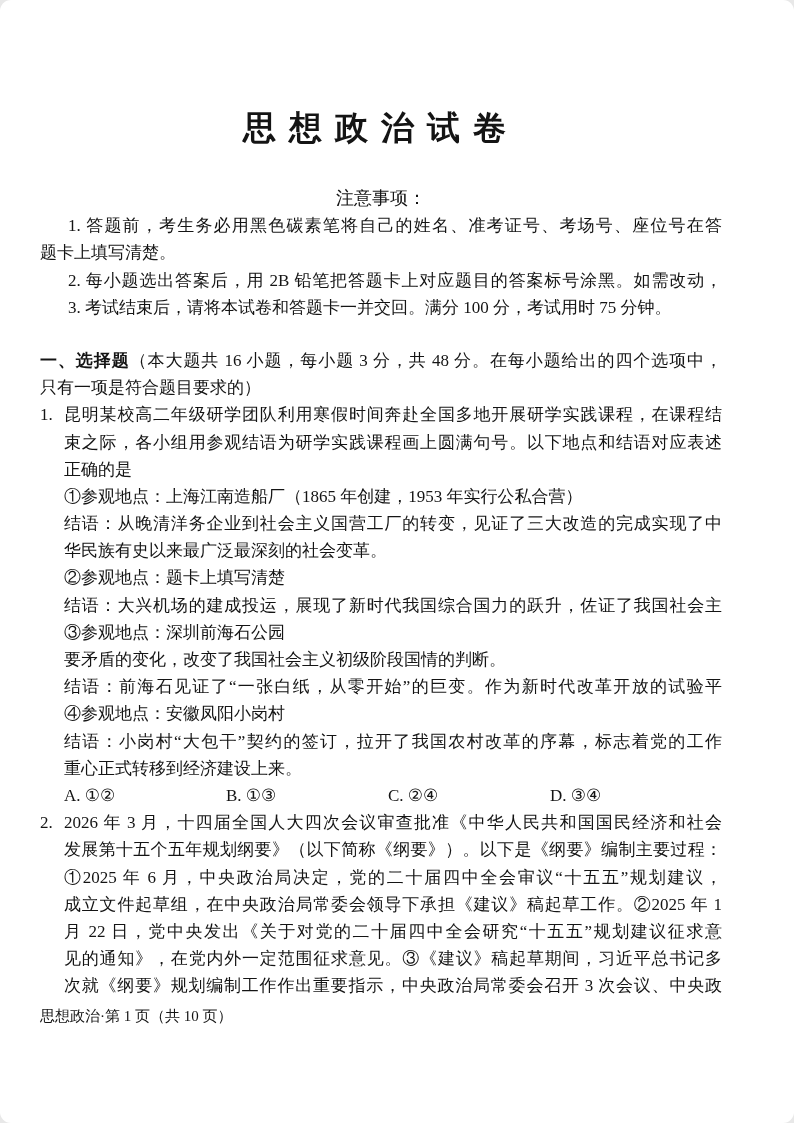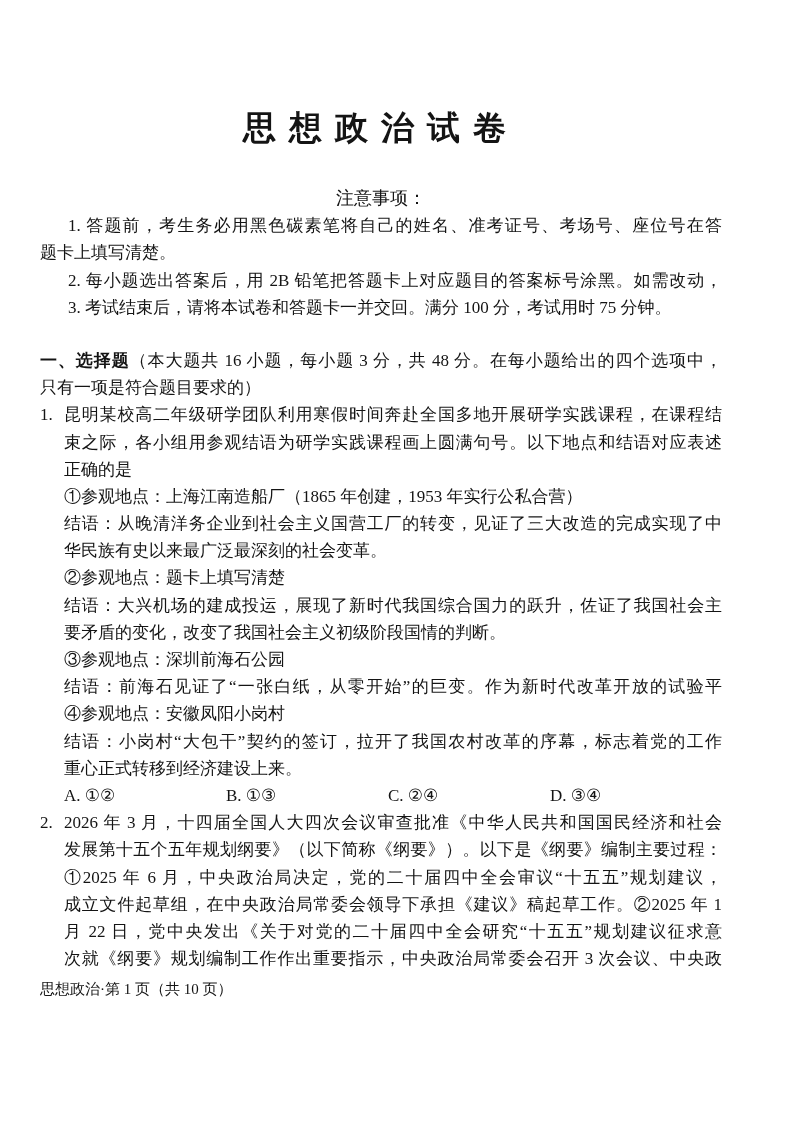--- a/index.html
+++ b/index.html
@@ -5,20 +5,21 @@
   html, body { margin: 0; padding: 0; background: #e8e8e8; }
   .page {
     position: relative;
     width: 794px;
     height: 1123px;
     margin: 0 auto;
     background: #ffffff;
     color: #141414;
     font-family: "Liberation Serif", "DejaVu Serif", serif;
     overflow: hidden;
+    border-radius: 11px;
   }
   .content { padding: 0 72px 0 40px; }
   .title {
     margin: 0;
     padding-top: 107px;
     font-size: 33px;
     line-height: 42px;
     font-weight: bold;
     text-align: center;
     letter-spacing: 13px;
@@ -85,37 +86,38 @@
     <div class="question">
       <span class="qnum">1.</span>
       <div class="line j">昆明某校高二年级研学团队利用寒假时间奔赴全国多地开展研学实践课程，在课程结</div>
       <div class="line j">束之际，各小组用参观结语为研学实践课程画上圆满句号。以下地点和结语对应表述</div>
       <div class="line">正确的是</div>
       <div class="line">①参观地点：上海江南造船厂（1865 年创建，1953 年实行公私合营）</div>
       <div class="line j">结语：从晚清洋务企业到社会主义国营工厂的转变，见证了三大改造的完成实现了中</div>
       <div class="line">华民族有史以来最广泛最深刻的社会变革。</div>
       <div class="line">②参观地点：题卡上填写清楚</div>
       <div class="line j">结语：大兴机场的建成投运，展现了新时代我国综合国力的跃升，佐证了我国社会主</div>
+      <div class="line">③参观地点：深圳前海石公园</div>
       <div class="line">要矛盾的变化，改变了我国社会主义初级阶段国情的判断。</div>
-      <div class="line">③参观地点：深圳前海石公园</div>
       <div class="line j">结语：前海石见证了“一张白纸，从零开始”的巨变。作为新时代改革开放的试验平</div>
       <div class="line">④参观地点：安徽凤阳小岗村</div>
       <div class="line j">结语：小岗村“大包干”契约的签订，拉开了我国农村改革的序幕，标志着党的工作</div>
       <div class="line">重心正式转移到经济建设上来。</div>
       <div class="line opts">
         <span class="opt">A. ①②</span><span class="opt">B. ①③</span><span class="opt">C. ②④</span><span class="opt">D. ③④</span>
       </div>
     </div>
 
     <div class="question">
       <span class="qnum">2.</span>
       <div class="line j">2026 年 3 月，十四届全国人大四次会议审查批准《中华人民共和国国民经济和社会</div>
       <div class="line j">发展第十五个五年规划纲要》（以下简称《纲要》）。以下是《纲要》编制主要过程：</div>
       <div class="line j">①2025 年 6 月，中央政治局决定，党的二十届四中全会审议“十五五”规划建议，</div>
       <div class="line j">成立文件起草组，在中央政治局常委会领导下承担《建议》稿起草工作。②2025 年 1</div>
       <div class="line j">月 22 日，党中央发出《关于对党的二十届四中全会研究“十五五”规划建议征求意</div>
+      <div class="line j">见的通知》，在党内外一定范围征求意见。③《建议》稿起草期间，习近平总书记多</div>
       <div class="line j">次就《纲要》规划编制工作作出重要指示，中央政治局常委会召开 3 次会议、中央政</div>
     </div>
 
     <div class="footer">思想政治·第 1 页（共 10 页）</div>
 
   </div>
 </div>
 
 </body></html>

